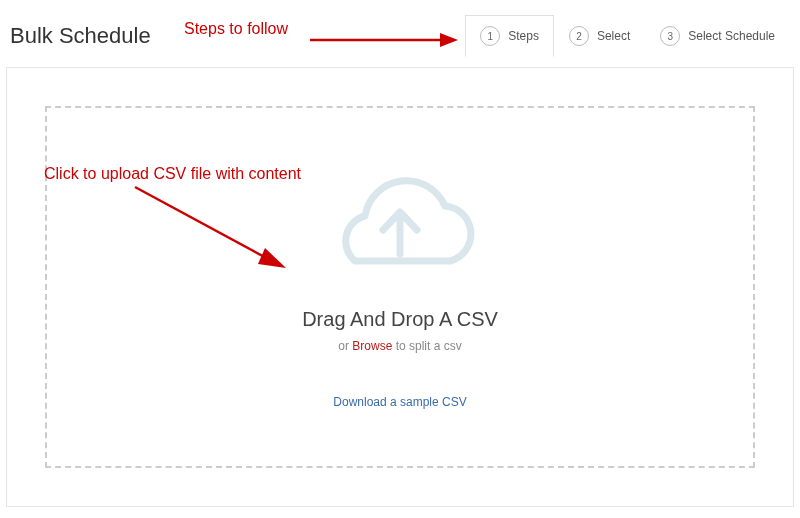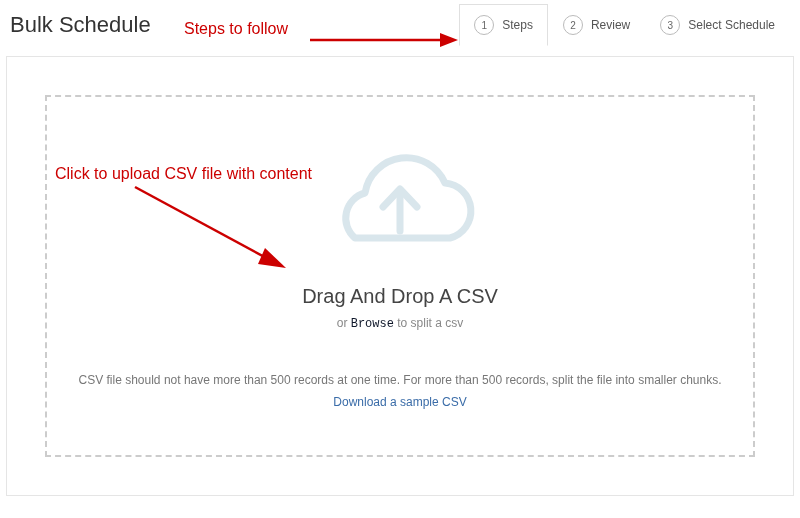--- a/index.html
+++ b/index.html
@@ -7,21 +7,21 @@
       font-family: -apple-system, BlinkMacSystemFont, "Segoe UI", Arial, sans-serif;
       width: 800px;
       height: 518px;
       background: #ffffff;
       position: relative;
     }
     .header {
       display: flex;
       align-items: center;
       justify-content: space-between;
-      padding: 4px 10px 10px 10px;
+      padding: 15px 10px 10px 10px;
       gap: 12px;
     }
     .page-title {
       font-size: 22px;
       font-weight: 400;
       color: #333;
     }
     .steps {
       display: flex;
       align-items: stretch;
@@ -81,22 +81,21 @@
       color: #444;
       font-weight: 400;
       margin-bottom: 8px;
     }
     .dz-sub {
       font-size: 12px;
       color: #888;
       margin-bottom: 42px;
     }
     .browse-link {
-      color: #0f172a;
-      font-family: Liberation Mono, monospace;
+      color: #b91c1c;
     }
     .dz-help {
       font-size: 12px;
       color: #777;
       margin-bottom: 8px;
     }
     .sample-link {
       font-size: 12px;
       color: #3a6ca8;
       cursor: pointer;
@@ -104,39 +103,39 @@
     
     .annotation {
       position: absolute;
       color: #cc0000;
       font-size: 16px;
       font-family: Arial, sans-serif;
       pointer-events: none;
       text-align: center;
     }
     .anno1 { top: 20px; left: 184px; }
-    .anno2 { top: 165px; left: 55px; }
+    .anno2 { top: 165px; left: 44px; }
     .arrow {
       position: absolute;
       pointer-events: none;
     }
   </style>
 </head>
 <body>
 
 <div class="header">
   <div class="page-title">Bulk Schedule</div>
   <div class="steps">
     <div class="step active">
       <span class="step-num">1</span>
       <span>Steps</span>
     </div>
     <div class="step">
       <span class="step-num">2</span>
-      <span>Review</span>
+      <span>Select</span>
     </div>
     <div class="step">
       <span class="step-num">3</span>
       <span>Select Schedule</span>
     </div>
   </div>
 </div>
 
 <div class="content-panel">
   <div class="dropzone">
@@ -146,21 +145,20 @@
                A 42 42 0 0 0 50 50
                A 26 26 0 0 0 40 95
                Z" fill="none" stroke="#d9e6ec" stroke-width="7" stroke-linejoin="round"></path>
       <line x1="85" y1="88" x2="85" y2="48" stroke="#d9e6ec" stroke-width="7" stroke-linecap="round"></line>
       <polyline points="68,64 85,46 102,64" fill="none" stroke="#d9e6ec" stroke-width="7" stroke-linecap="round" stroke-linejoin="round"></polyline>
     </svg>
     <div class="dz-title">Drag And Drop A CSV</div>
     <div class="dz-sub">
       <span>or </span><span class="browse-link">Browse</span><span> to split a csv</span>
     </div>
-    <div class="dz-help">CSV file should not have more than 500 records at one time. For more than 500 records, split the file into smaller chunks.</div>
     <div class="sample-link">Download a sample CSV</div>
   </div>
 </div>
 
 <div class="annotation anno1">Steps to follow</div>
 <svg class="arrow" style="top:28px;left:310px;width:150px;height:25px" viewBox="0 0 150 25">
   <line x1="0" y1="12" x2="130" y2="12" stroke="#cc0000" stroke-width="2.5"></line>
   <polygon points="130,5 148,12 130,19" fill="#cc0000"></polygon>
 </svg>
 

